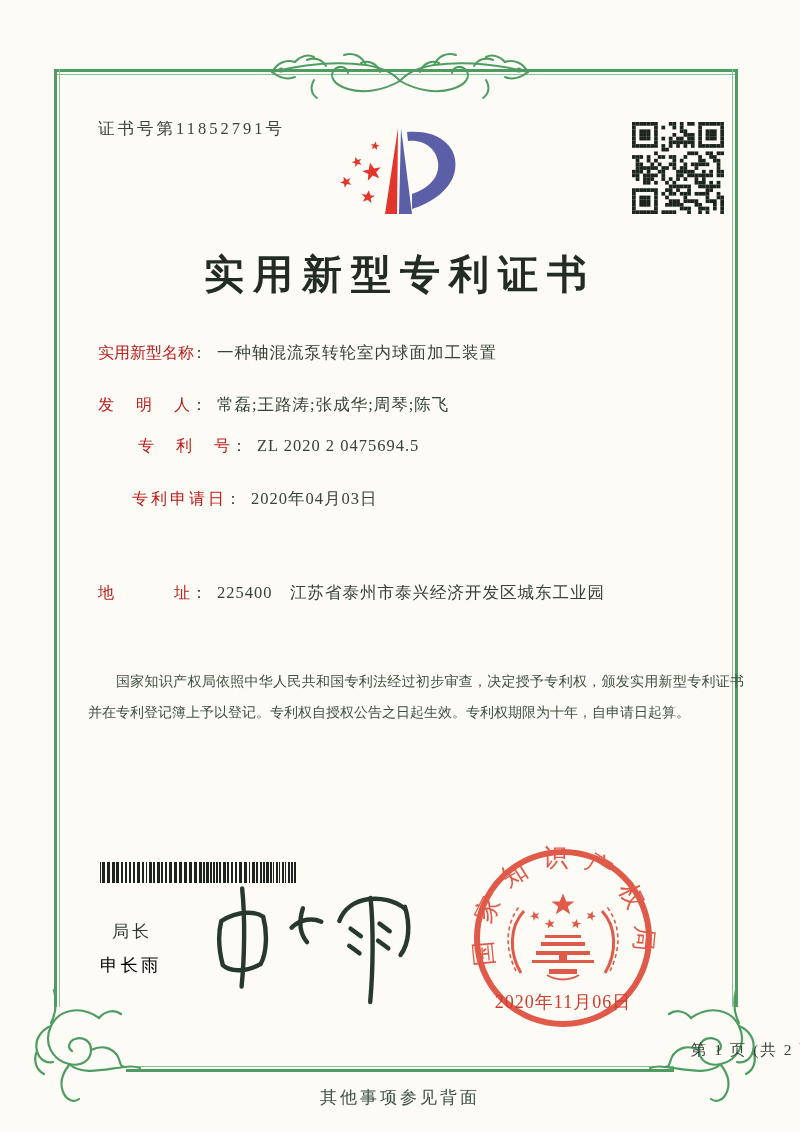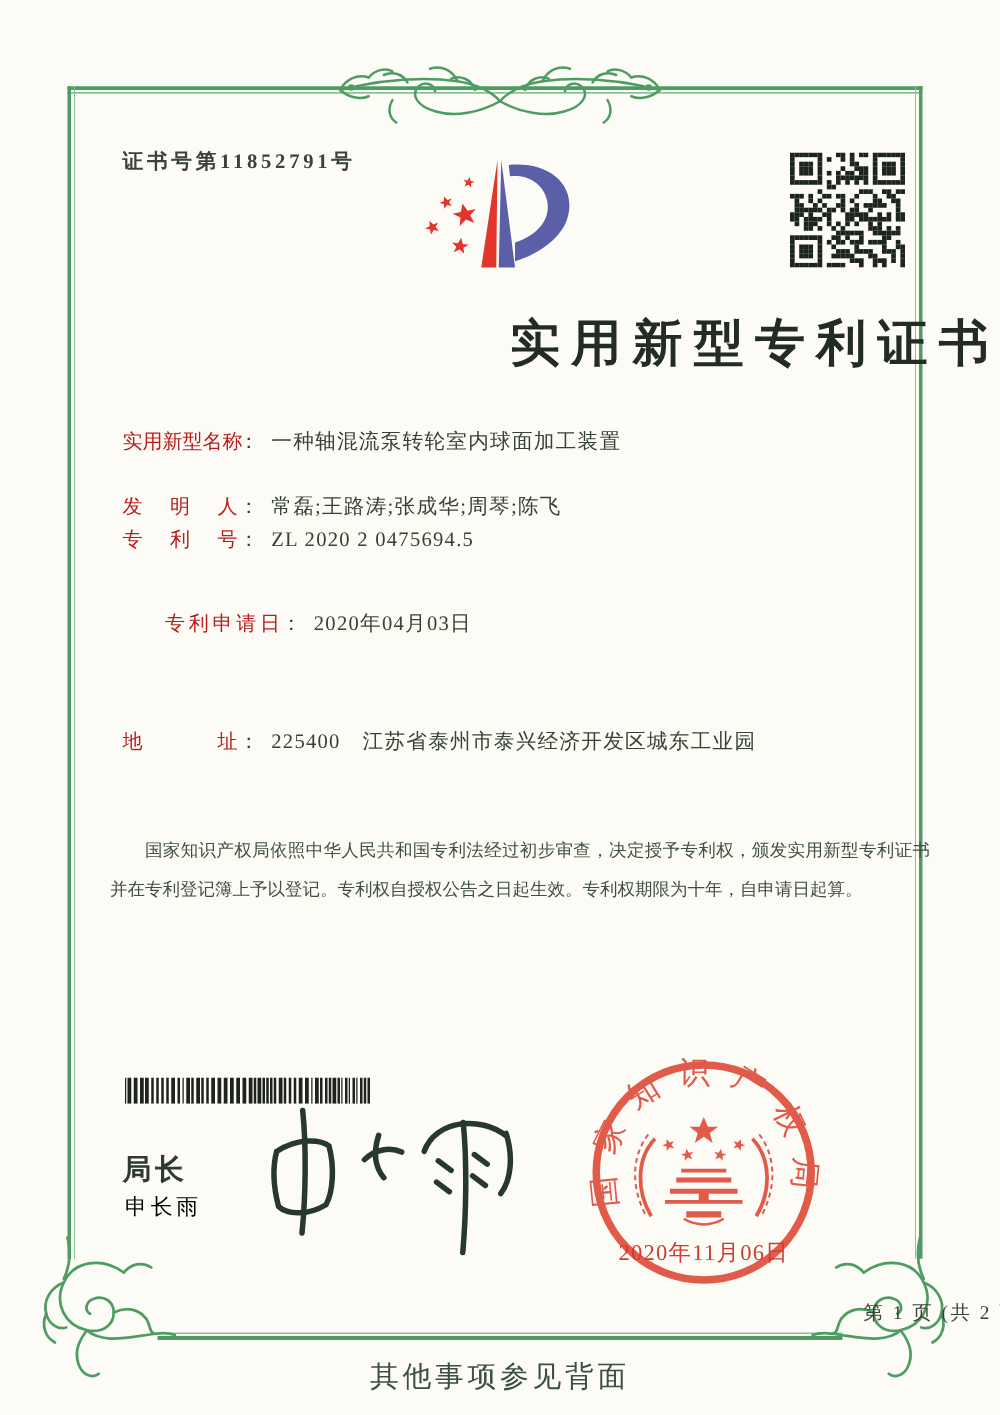--- a/index.html
+++ b/index.html
@@ -17,50 +17,50 @@
     background:linear-gradient(to right,#4f9c63 0 3px,transparent 3px 5px,#8cc29a 5px 6px);}
   .b-right{left:732px;top:69px;width:6px;height:938px;
     background:linear-gradient(to left,#4f9c63 0 3px,transparent 3px 5px,#8cc29a 5px 6px);}
   .b-bottom{left:126px;top:1066px;width:548px;height:6px;
     background:linear-gradient(to top,#4f9c63 0 3px,transparent 3px 5px,#8cc29a 5px 6px);}
   .ornament{position:absolute;pointer-events:none;}
   .orn-top{left:264px;top:36px;width:272px;height:72px;}
   .fl-bl{left:21px;top:988px;width:120px;height:124px;}
   .fl-br{left:649px;top:988px;width:120px;height:124px;transform:scaleX(-1);}
   
-  .cert-no{position:absolute;left:98px;top:118px;font-size:16.5px;letter-spacing:3px;color:#39423b;font-weight:bold;}
+  .cert-no{position:absolute;left:98px;top:118px;font-size:16.5px;letter-spacing:3px;color:#39423b;}
   .logo{position:absolute;left:328px;top:124px;width:150px;height:106px;}
   .qr{position:absolute;left:632px;top:122px;width:92px;height:92px;}
-  .title{position:absolute;left:0;top:247px;width:100%;text-align:right;
+  .title{position:absolute;left:0;top:247px;width:100%;text-align:center;
     font-size:40px;font-weight:bold;letter-spacing:9px;color:#222b24;}
   
   .frow{position:absolute;left:98px;width:640px;font-size:16px;white-space:nowrap;}
   .flabel{display:inline-block;width:92px;text-align:justify;text-align-last:justify;
     color:#b91c1c;vertical-align:bottom;}
   .colon{margin:0 10px 0 1px;}
   .fvalue{font-size:16.5px;color:#364233;letter-spacing:1px;}
   .pair2{position:absolute;left:280px;top:0;}
-  .r1{top:342px;} .r2{top:394px;} .r3{top:422px;} .r4{top:488px;margin-left:34px;}
+  .r1{top:342px;} .r2{top:394px;} .r3{top:436px;margin-left:40px;} .r4{top:488px;margin-left:34px;}
   .r5{top:535px;} .r6{top:582px;} .r7{top:629px;}
   
   .body-text{position:absolute;left:88px;top:666px;width:656px;
     font-size:14px;line-height:31px;color:#40503f;text-align:justify;}
   .body-text p{margin:0;text-indent:2em;}
   
   .barcode{position:absolute;left:100px;top:862px;width:202px;height:21px;}
-  .sig-title{position:absolute;left:98px;top:920px;font-size:23px;letter-spacing:3px;color:#2e3a31;font-weight:bold;}
+  .sig-title{position:absolute;left:112px;top:920px;font-size:17px;letter-spacing:3px;color:#2e3a31;}
   .sig-name{position:absolute;left:100px;top:953px;font-size:17.5px;letter-spacing:3px;color:#000000;}
   .signature{position:absolute;left:200px;top:870px;width:225px;height:140px;}
   .seal{position:absolute;left:470px;top:845px;width:186px;height:186px;}
   .seal-date{position:absolute;left:472px;top:990px;width:182px;text-align:center;
     font-size:18px;color:#cc3b2e;letter-spacing:1px;}
   .page-num{position:absolute;left:0;top:1040px;width:100%;text-align:right;
     font-size:15.5px;letter-spacing:2px;color:#374238;padding-left:24px;}
   .back-note{position:absolute;left:0;top:1086px;width:100%;text-align:center;
-    font-size:23px;letter-spacing:3px;color:#3c4f41;}
+    font-size:17px;letter-spacing:3px;color:#3c4f41;}
 </style>
 </head>
 <body>
 
 <div class="page">
 
   <div class="bline b-top"></div>
   <div class="bline b-left"></div>
   <div class="bline b-right"></div>
   <div class="bline b-bottom"></div>

